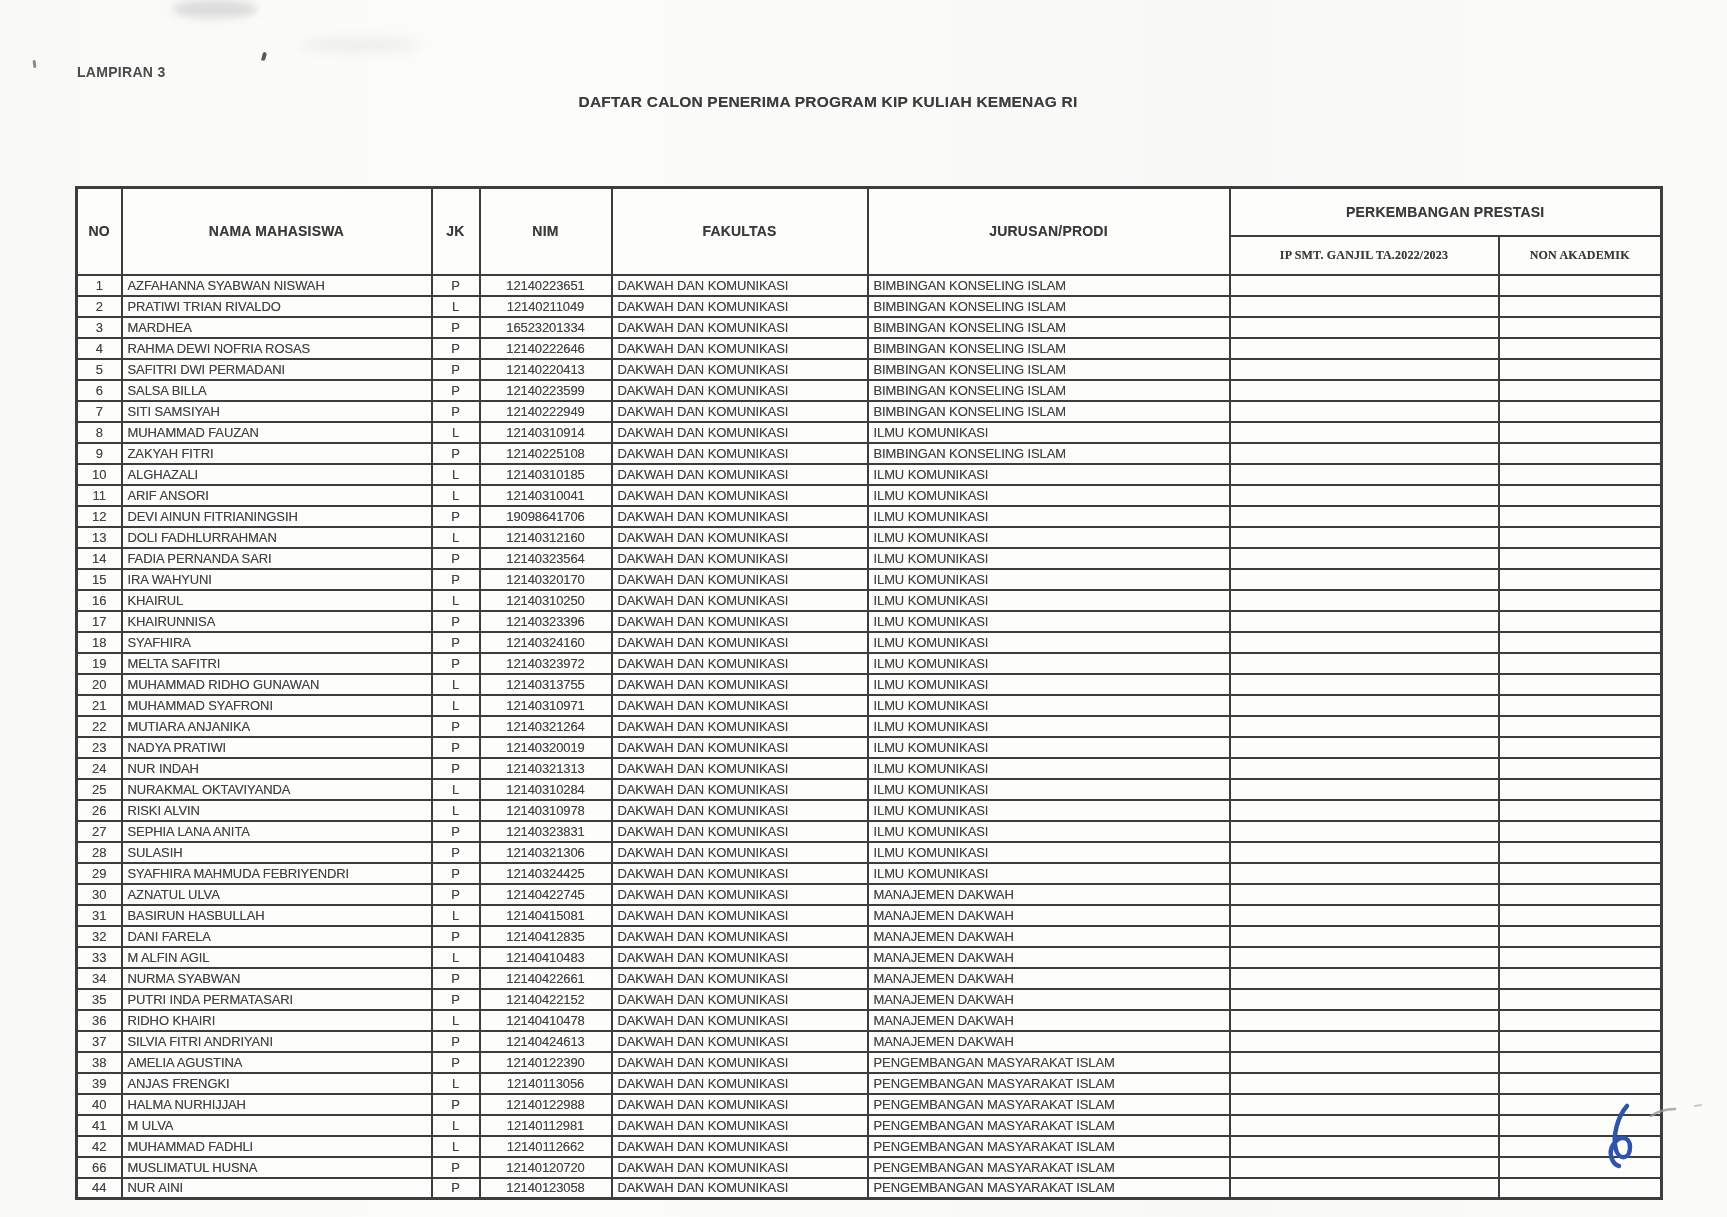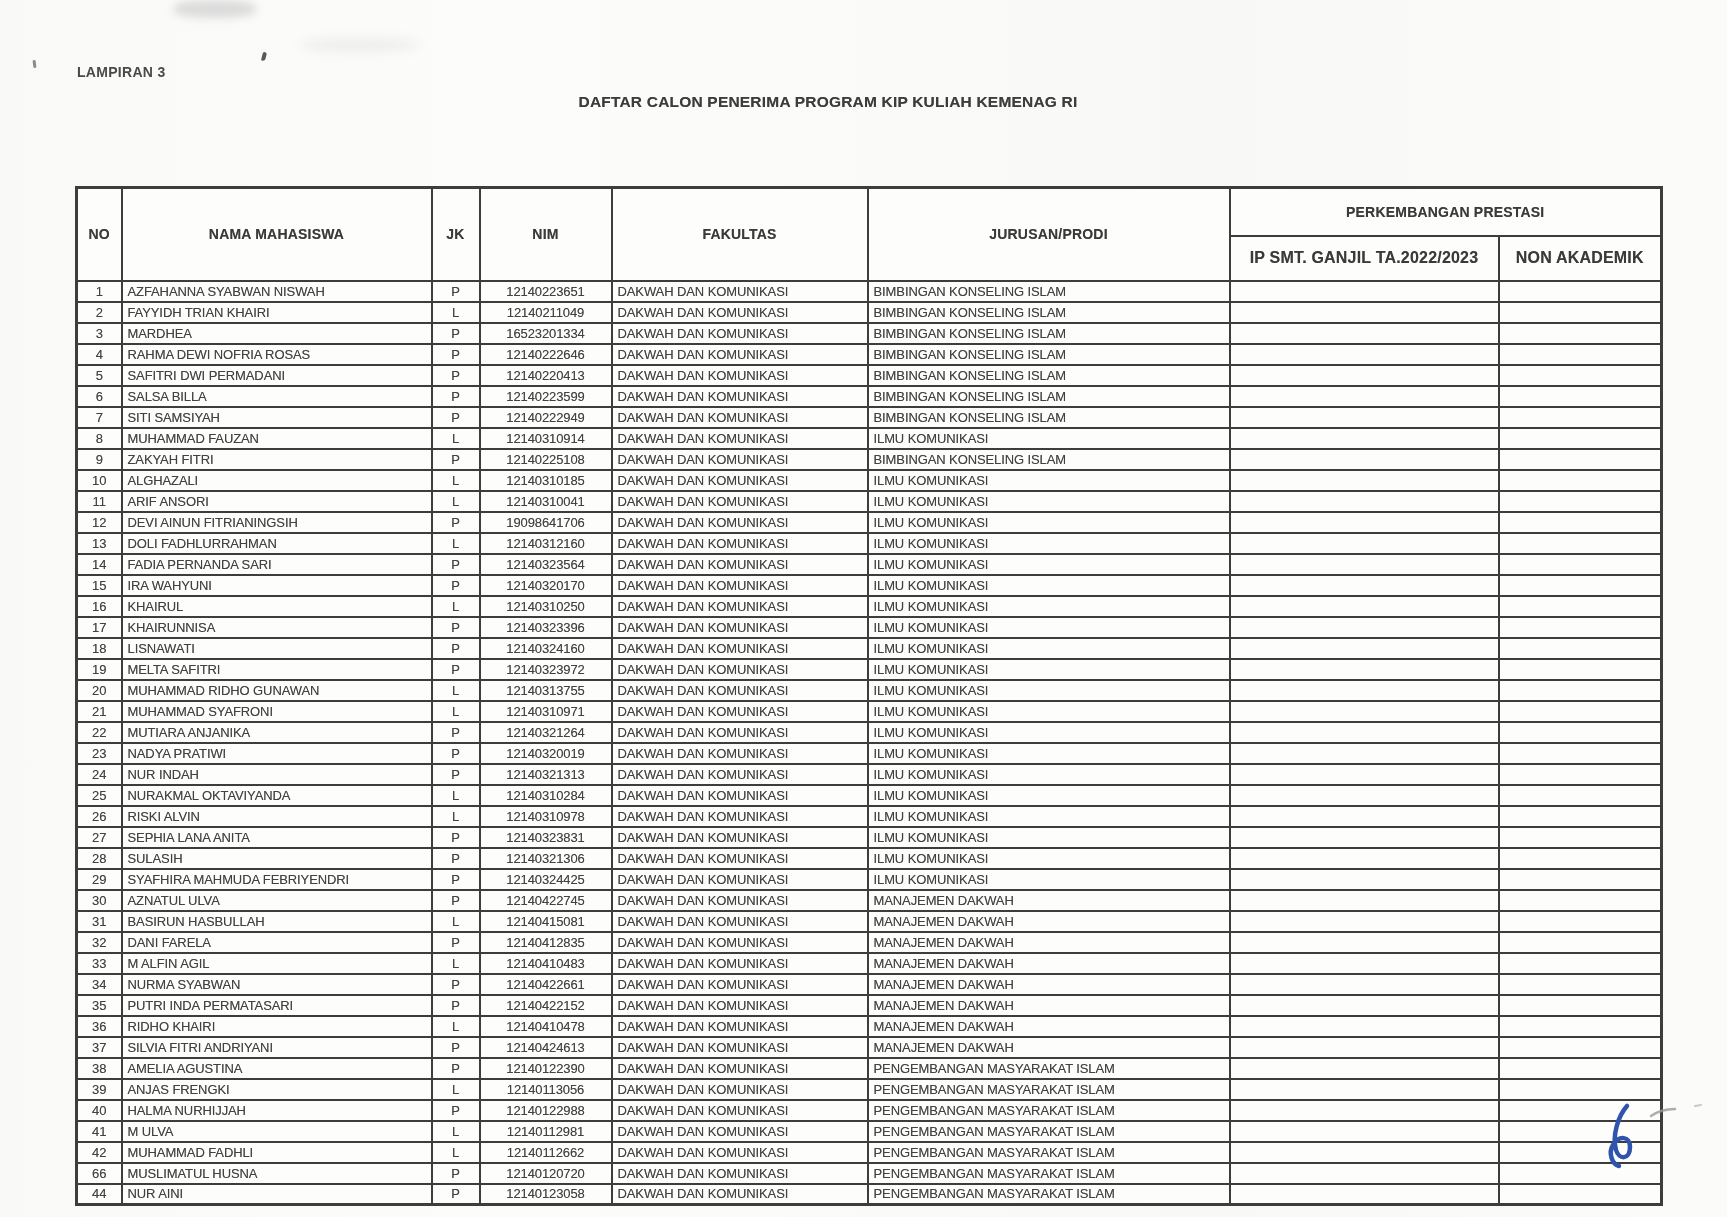--- a/index.html
+++ b/index.html
@@ -43,21 +43,21 @@
     border: 2px solid #3d3d3d;
   }
   table.doc-table { border-width: 3px; }
   table.doc-table th {
     font-size: 14px; font-weight: bold; color: #3a3a3a;
     text-align: center; vertical-align: middle;
     letter-spacing: 0.2px;
     text-shadow: 0 0 0.5px rgba(55,55,55,0.5);
   }
   tr.head-main th { height: 48px; }
-  tr.head-sub th { height: 45px; font-size: 16px; }
+  tr.head-sub th { height: 39px; font-size: 12px; font-family: Liberation Serif, serif; }
   table.doc-table td {
     height: 21px;
     font-size: 13px; color: #424242;
     white-space: nowrap; overflow: hidden;
     padding: 0 5px;
     vertical-align: middle;
     letter-spacing: -0.1px;
     text-shadow: 0 0 0.4px rgba(60,60,60,0.5);
   }
   td.c-center { text-align: center; padding: 0 2px; }
@@ -143,21 +143,21 @@
         <td class="c-left">AZFAHANNA SYABWAN NISWAH</td>
         <td class="c-center">P</td>
         <td class="c-center">12140223651</td>
         <td class="c-left">DAKWAH DAN KOMUNIKASI</td>
         <td class="c-left">BIMBINGAN KONSELING ISLAM</td>
         <td class="c-center"></td>
         <td class="c-center"></td>
       </tr>
       <tr>
         <td class="c-center">2</td>
-        <td class="c-left">FAYYIDH TRIAN KHAIRI</td>
+        <td class="c-left">PRATIWI TRIAN RIVALDO</td>
         <td class="c-center">L</td>
         <td class="c-center">12140211049</td>
         <td class="c-left">DAKWAH DAN KOMUNIKASI</td>
         <td class="c-left">BIMBINGAN KONSELING ISLAM</td>
         <td class="c-center"></td>
         <td class="c-center"></td>
       </tr>
       <tr>
         <td class="c-center">3</td>
         <td class="c-left">MARDHEA</td>
@@ -303,21 +303,21 @@
         <td class="c-left">KHAIRUNNISA</td>
         <td class="c-center">P</td>
         <td class="c-center">12140323396</td>
         <td class="c-left">DAKWAH DAN KOMUNIKASI</td>
         <td class="c-left">ILMU KOMUNIKASI</td>
         <td class="c-center"></td>
         <td class="c-center"></td>
       </tr>
       <tr>
         <td class="c-center">18</td>
-        <td class="c-left">LISNAWATI</td>
+        <td class="c-left">SYAFHIRA</td>
         <td class="c-center">P</td>
         <td class="c-center">12140324160</td>
         <td class="c-left">DAKWAH DAN KOMUNIKASI</td>
         <td class="c-left">ILMU KOMUNIKASI</td>
         <td class="c-center"></td>
         <td class="c-center"></td>
       </tr>
       <tr>
         <td class="c-center">19</td>
         <td class="c-left">MELTA SAFITRI</td>

